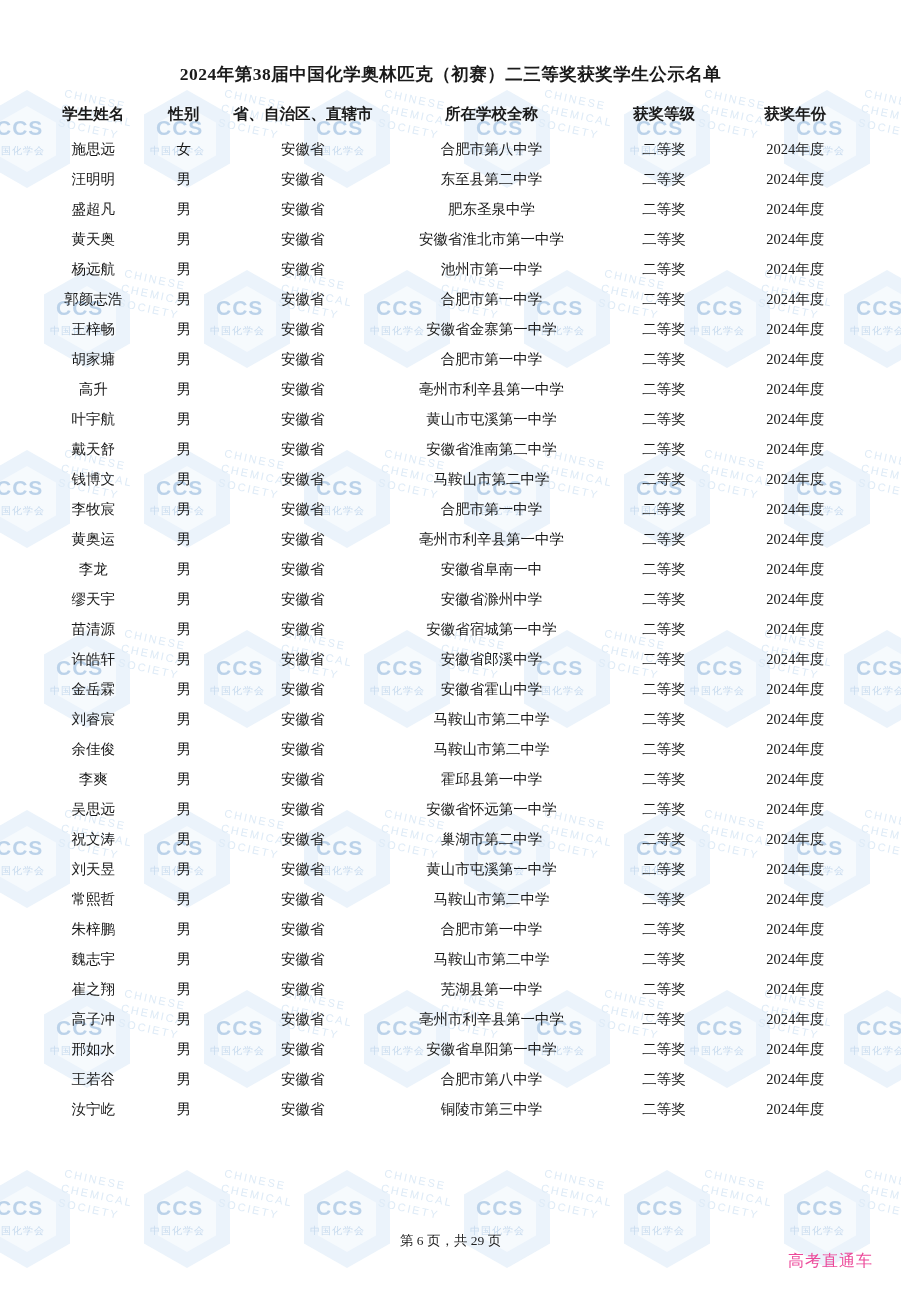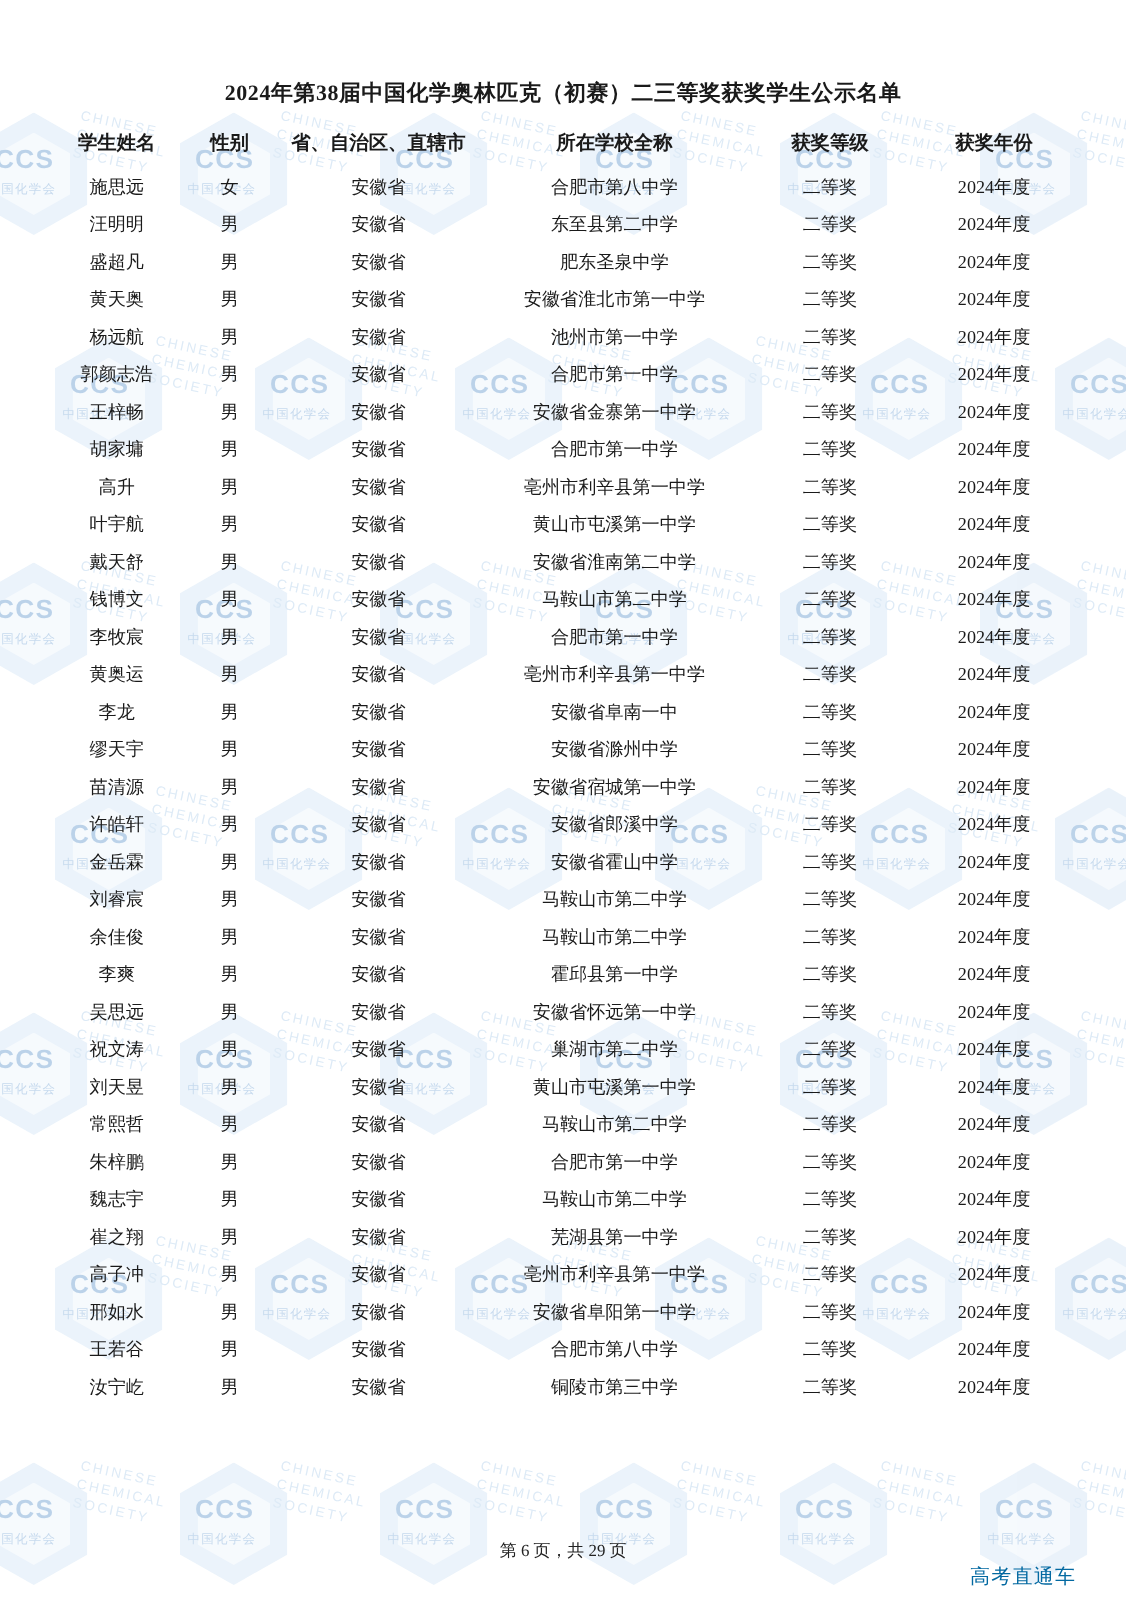--- a/index.html
+++ b/index.html
@@ -130,25 +130,25 @@
     left: 0;
     right: 0;
     bottom: 44px;
     text-align: center;
     font-size: 13.5px;
     color: #222;
     z-index: 2;
   }
   .brand {
     position: absolute;
-    right: 40px;
+    right: 28px;
     bottom: 22px;
     font-family: "Liberation Sans", sans-serif;
     font-size: 16px;
-    color: #0369a1;
+    color: #ec4899;
     letter-spacing: 1px;
     z-index: 2;
   }
 </style>
 </head>
 <body>
 
 <div class="page">
 
   <div class="watermarks" id="wm-layer">

